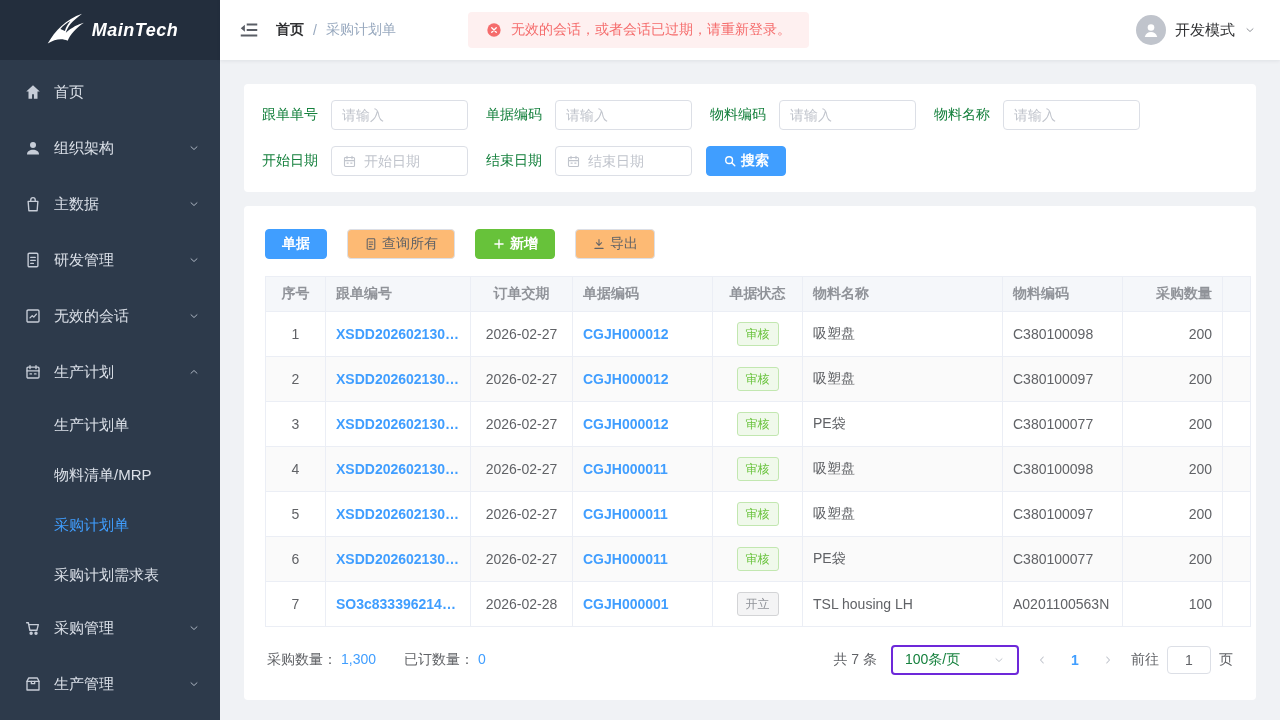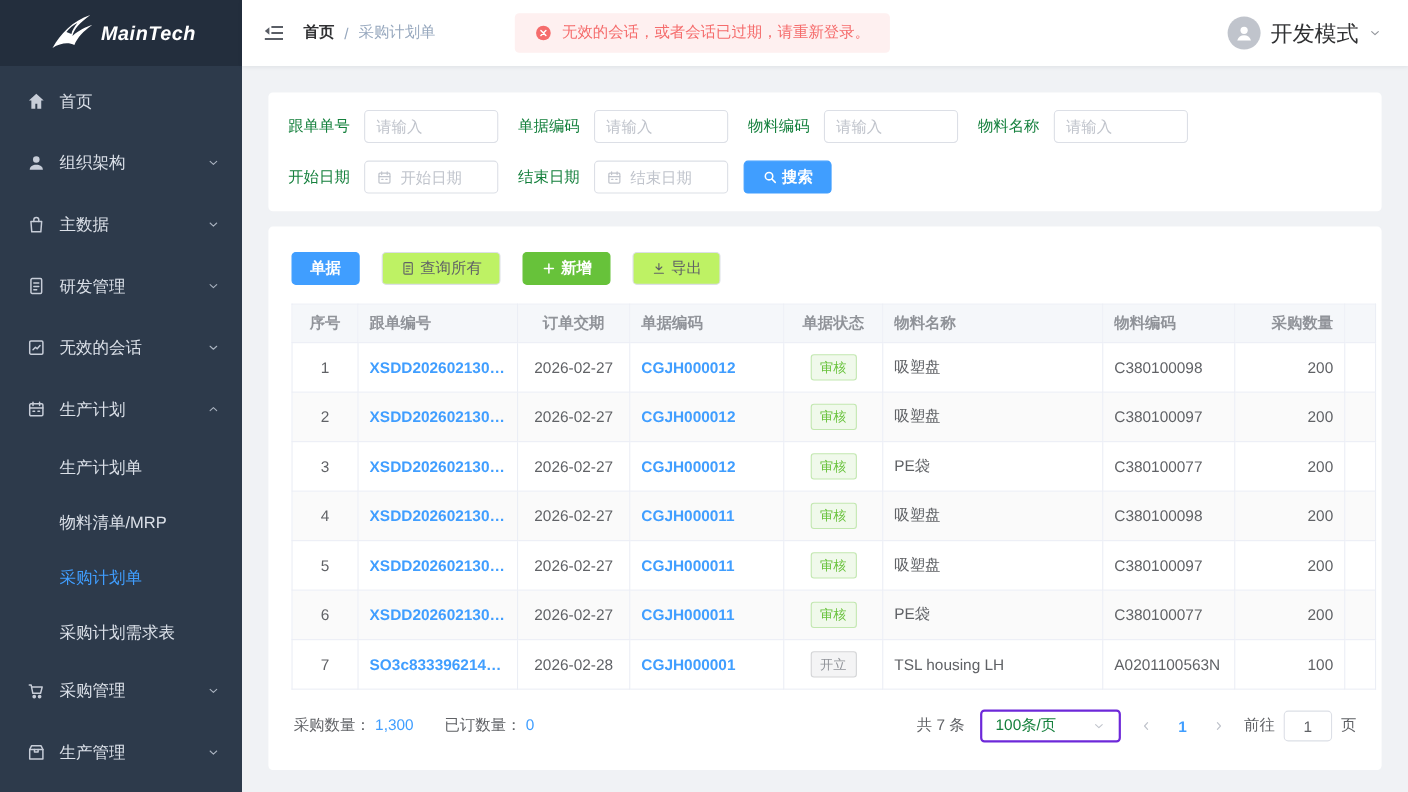--- a/index.html
+++ b/index.html
@@ -29,38 +29,38 @@
   .fold-btn svg { width:22px; height:22px; display:block; }
   .breadcrumb { display:flex; align-items:center; gap:9px; font-size:14px; }
   .bc-root { color:#303133; font-weight:bold; cursor:pointer; }
   .bc-sep { color:#97a8be; }
   .bc-current { color:#97a8be; }
   .topbar-alert { margin-left:72px; background:#fef0f0; color:#f56c6c; border-radius:4px; height:36px; display:flex; align-items:center; padding:0 18px; gap:9px; font-size:14px;text-align:right; }
   .topbar-alert .err-icon svg { width:16px; height:16px; display:block; }
   .user-area { margin-left:auto; display:flex; align-items:center; gap:9px; cursor:pointer; }
   .avatar { width:30px; height:30px; border-radius:50%; background:#c0c4cc; display:flex; align-items:center; justify-content:center; }
   .avatar svg { width:22px; height:22px; display:block; }
-  .user-name { color:#303133; font-size:20px; }
+  .user-name { color:#303133; font-size:15px; }
   .user-caret { color:#909399; }
   .user-caret svg { width:12px; height:12px; display:block; }
 
   .content { flex:1; padding:24px; overflow:hidden; }
   .panel { background:#fff; border-radius:4px; }
 
   
   .filter-panel { padding:16px 12px 0 12px; margin-bottom:14px; }
   .filter-row { display:flex; flex-wrap:wrap; }
   .filter-item { display:flex; align-items:center; margin:0 12px 16px 0; }
   .filter-item label { width:62px; text-align:right; margin-right:13px; color:#15803d; white-space:nowrap; }
-  .f-input { width:122px; height:30px; border:1px solid #dcdfe6; border-radius:4px; background:#fff; display:flex; align-items:center; padding:0 10px; gap:7px; }
+  .f-input { width:137px; height:30px; border:1px solid #dcdfe6; border-radius:4px; background:#fff; display:flex; align-items:center; padding:0 10px; gap:7px; }
   .f-input input { border:none; outline:none; width:100%; font-size:14px; color:#606266; background:transparent; font-family:inherit; }
   .f-input input::placeholder { color:#c0c4cc; }
   .f-input .cal-icon { color:#c0c4cc; flex-shrink:0; }
   .f-input .cal-icon svg { width:15px; height:15px; display:block; }
-  .btn { height:30px; border-radius:4px; border:1px solid #dcdfe6; background:#bef264; color:#606266; font-size:14px; display:inline-flex; align-items:center; justify-content:center; padding:0 16px; cursor:pointer; gap:4px; font-family:inherit; }
+  .btn { height:30px; border-radius:4px; border:1px solid #dcdfe6; background:#fdba74; color:#606266; font-size:14px; display:inline-flex; align-items:center; justify-content:center; padding:0 16px; cursor:pointer; gap:4px; font-family:inherit; }
   .btn svg { width:14px; height:14px; display:block; }
   .btn.primary { background:#409eff; border-color:#409eff; color:#fff; font-weight:bold; }
   .btn.success { background:#67c23a; border-color:#67c23a; color:#fff; font-weight:bold; }
   .search-btn { margin-left:2px; }
 
   
   .table-panel { padding:21px; }
   .toolbar { display:flex; gap:20px; margin:2px 0 17px 0; }
   table { border-collapse:collapse; table-layout:fixed; width:985px; }
   th,td { border:1px solid #ebeef5; padding:10px 10px; font-size:14px; overflow:hidden; }

